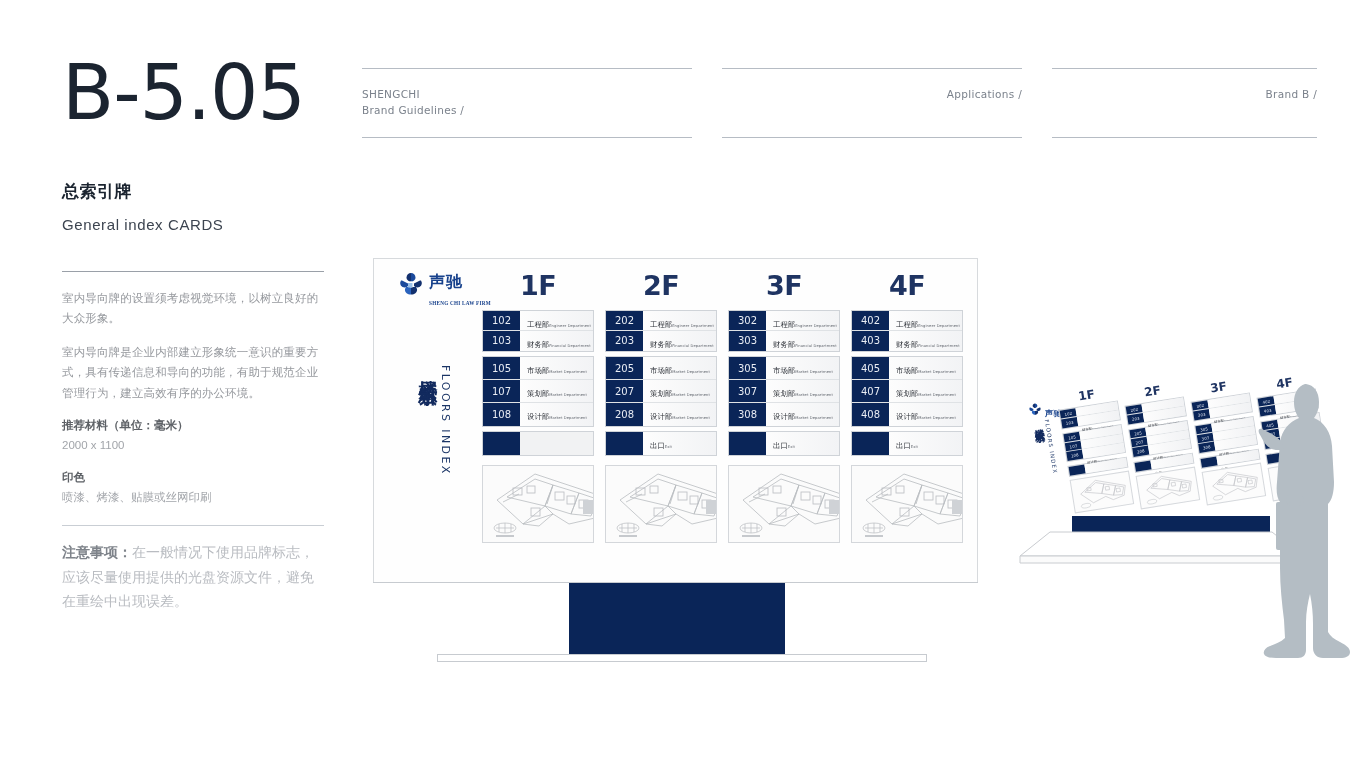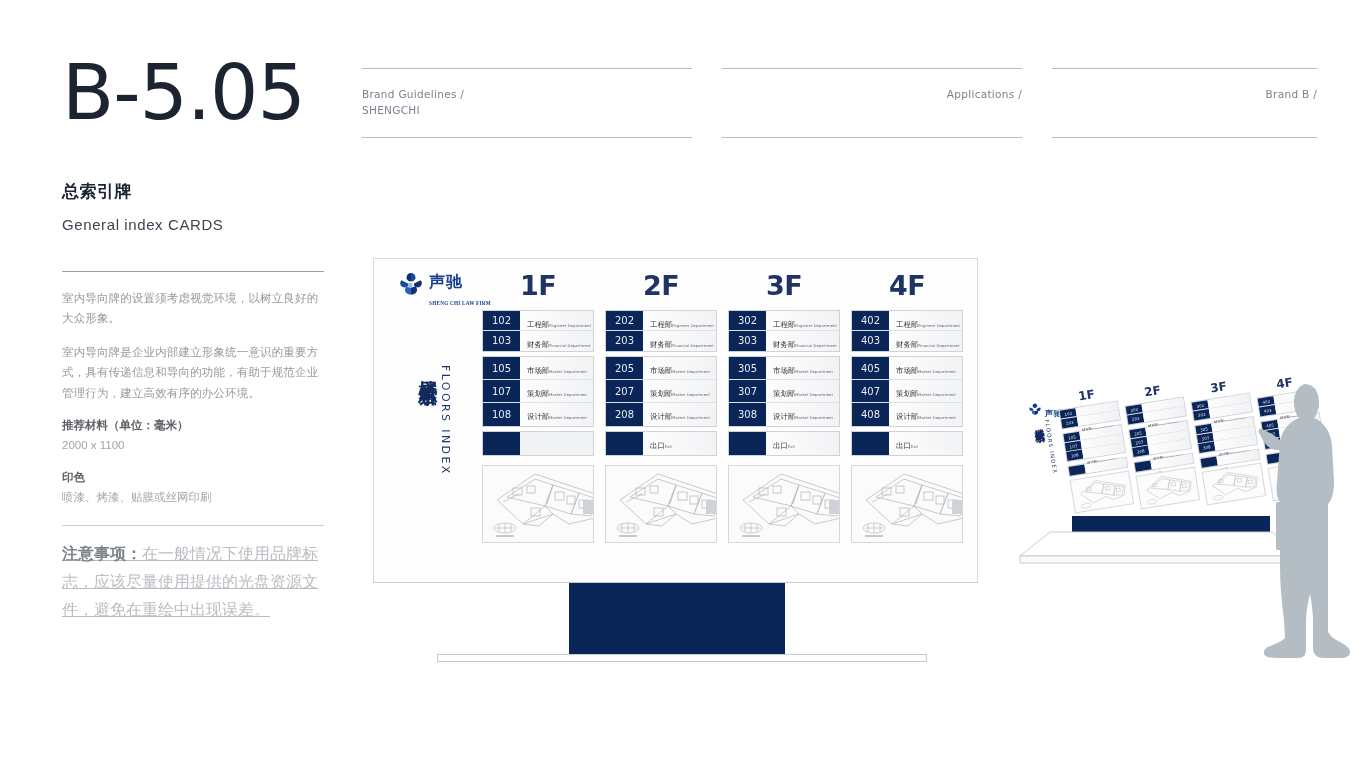--- a/index.html
+++ b/index.html
@@ -54,21 +54,21 @@
     font-weight: 700;
     color: #5d6166;
     line-height: 1.7;
   }
   .field-value {
     font-size: 11.5px;
     color: #a2a5aa;
     line-height: 1.7;
   }
   .notes { margin-top: 14px; }
-  .note { font-size: 16px; line-height: 1.75; color: #b9bcc1; margin-bottom: 13px; text-decoration: underline; }
+  .note { font-size: 14px; line-height: 1.75; color: #b9bcc1; margin-bottom: 13px; }
   .note b { color: #7e838a; font-weight: 700; }
 
   
   .header { position: absolute; left: 362px; top: 68px; width: 955px; display: flex; gap: 30px; }
   .hcol { flex: 1; }
   .hcol.c1 { flex: 0 0 330px; }
   .hcol.c2 { flex: 0 0 300px; }
   .hcol.c3 { flex: 0 0 265px; }
   .hline { height: 1px; background: #b6bcc4; }
   .hbody { height: 68px; padding-top: 18px; }
@@ -230,22 +230,22 @@
       <div class="note">
         <b>注意事项：</b><span>在一般情况下使用品牌标志，应该尽量使用提供的光盘资源文件，避免在重绘中出现误差。</span>
       </div>
     </div>
   </div>
 
   <div class="header">
     <div class="hcol c1">
       <div class="hline"></div>
       <div class="hbody">
+        <div class="htext">SHENGCHI</div>
         <div class="htext">Brand Guidelines /</div>
-        <div class="htext">SHENGCHI</div>
       </div>
       <div class="hline"></div>
     </div>
     <div class="hcol c2">
       <div class="hline"></div>
       <div class="hbody">
         <div class="htext right">Applications /</div>
       </div>
       <div class="hline"></div>
     </div>

